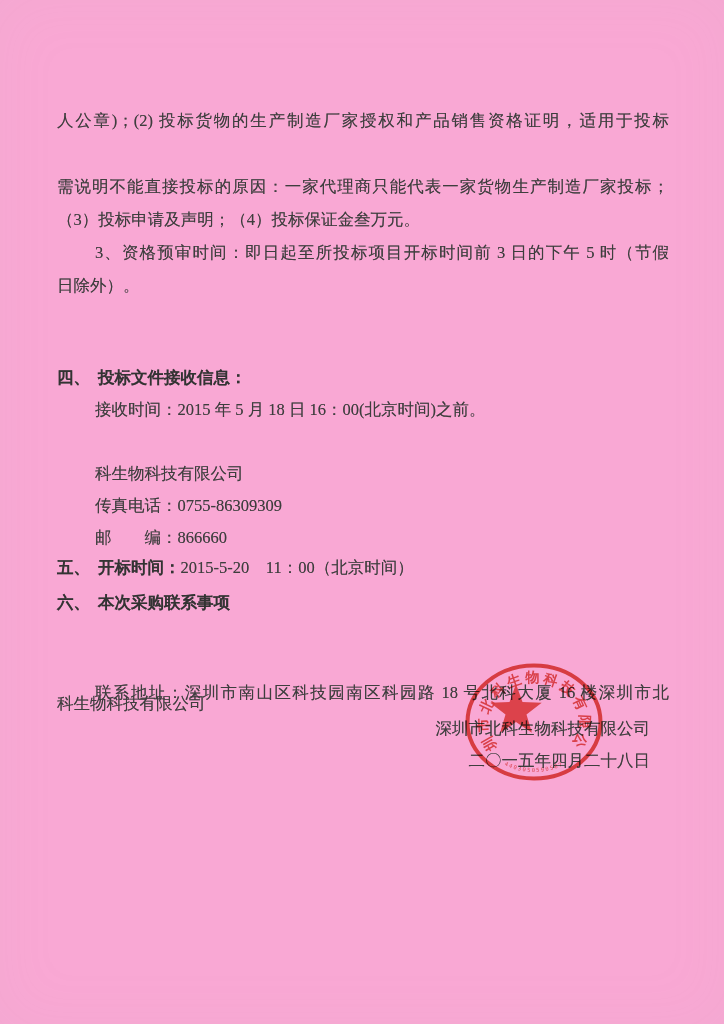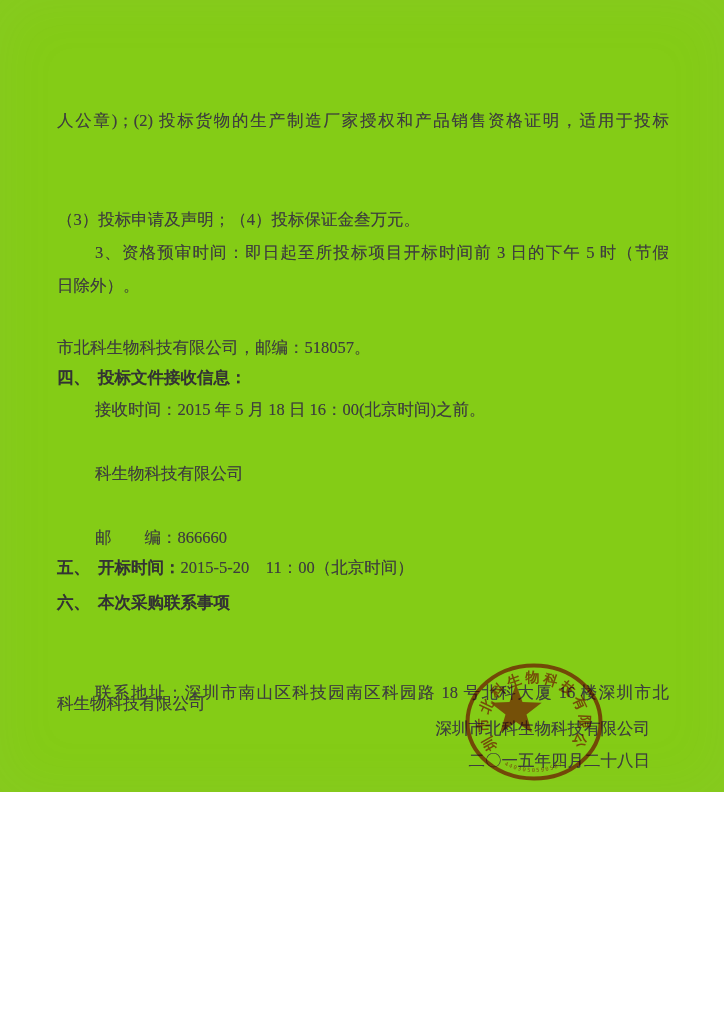--- a/index.html
+++ b/index.html
@@ -1,19 +1,19 @@
 <!DOCTYPE html>
 <html><head>
 <meta charset="utf-8">
 <style>
   html,body{margin:0;padding:0;}
   .page{
     position:relative;
-    width:724px;height:792px;
-    background:#84cc16;
+    width:724px;height:1024px;
+    background:#f9a8d4;
     overflow:hidden;
     font-family:"Liberation Serif","DejaVu Serif",serif;
     color:#3e3e3e;
     box-shadow:inset 0 0 60px rgba(180,180,180,.08);
   }
   .ln{
     position:absolute;
     font-size:16.5px;
     line-height:23px;
     white-space:pre;
@@ -45,31 +45,32 @@
     filter:blur(.35px);
     opacity:.93;
   }
 </style>
 </head>
 <body>
 
 <div class="page">
 
   <p class="ln m j" style="top:92px">人公章)；(2) 投标货物的生产制造厂家授权和产品销售资格证明，适用于投标</p>
+  <p class="ln m j" style="top:158px">需说明不能直接投标的原因：一家代理商只能代表一家货物生产制造厂家投标；</p>
   <p class="ln m" style="top:191px">（3）投标申请及声明；（4）投标保证金叁万元。</p>
 
   <p class="ln ind j" style="top:224px">3、资格预审时间：即日起至所投标项目开标时间前 3 日的下午 5 时（节假</p>
   <p class="ln m" style="top:257px">日除外）。</p>
 
-  <p class="ln m" style="top:319px">市北科生物科技有限公司，邮编：518057。</p>
 
   <p class="ln m sec" style="top:349px"><span class="secnum">四、</span><span>投标文件接收信息：</span></p>
 
   <p class="ln ind" style="top:381px">接收时间：2015 年 5 月 18 日 16：00(北京时间)之前。</p>
   <p class="ln ind" style="top:445px">科生物科技有限公司</p>
+  <p class="ln ind" style="top:477px">传真电话：0755-86309309</p>
   <p class="ln ind" style="top:509px">邮　　编：866660</p>
 
   <p class="ln m sec" style="top:539px"><span class="secnum">五、</span><span>开标时间：</span><span class="secval">2015-5-20　11：00（北京时间）</span></p>
 
   <p class="ln m sec" style="top:574px"><span class="secnum">六、</span><span>本次采购联系事项</span></p>
 
   <p class="ln ind j" style="top:664px">联系地址：深圳市南山区科技园南区科园路 18 号北科大厦 16 楼深圳市北</p>
   <p class="ln m" style="top:675px">科生物科技有限公司</p>
 
   <p class="ln sig" style="top:700px">深圳市北科生物科技有限公司</p>

